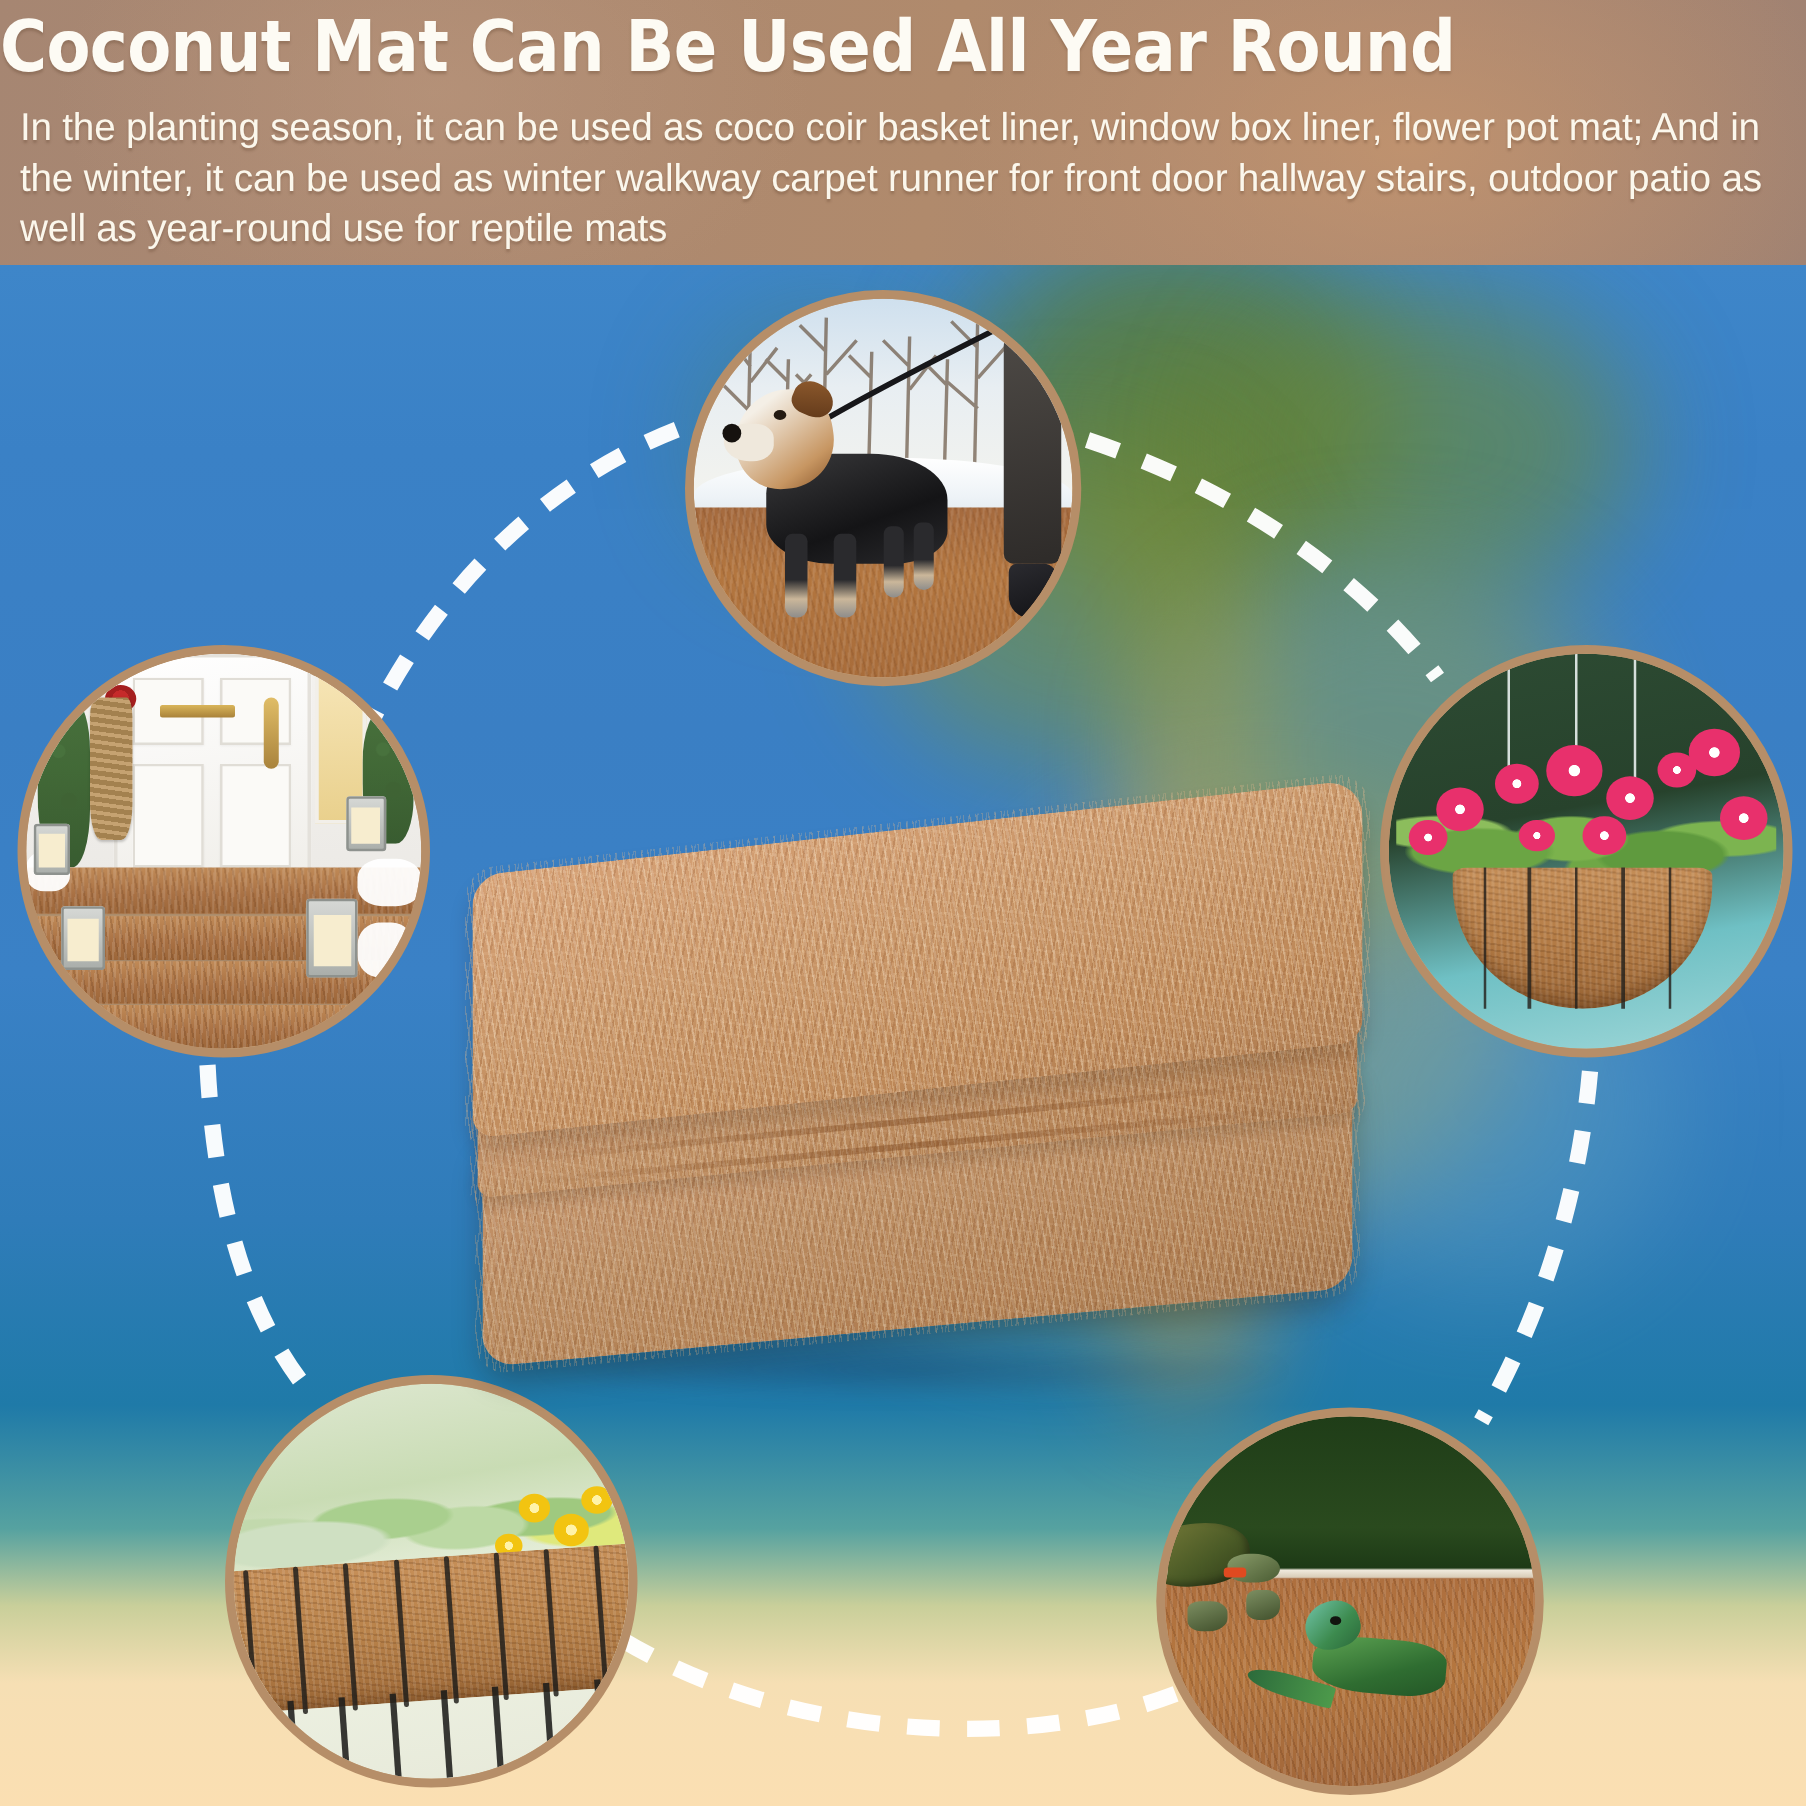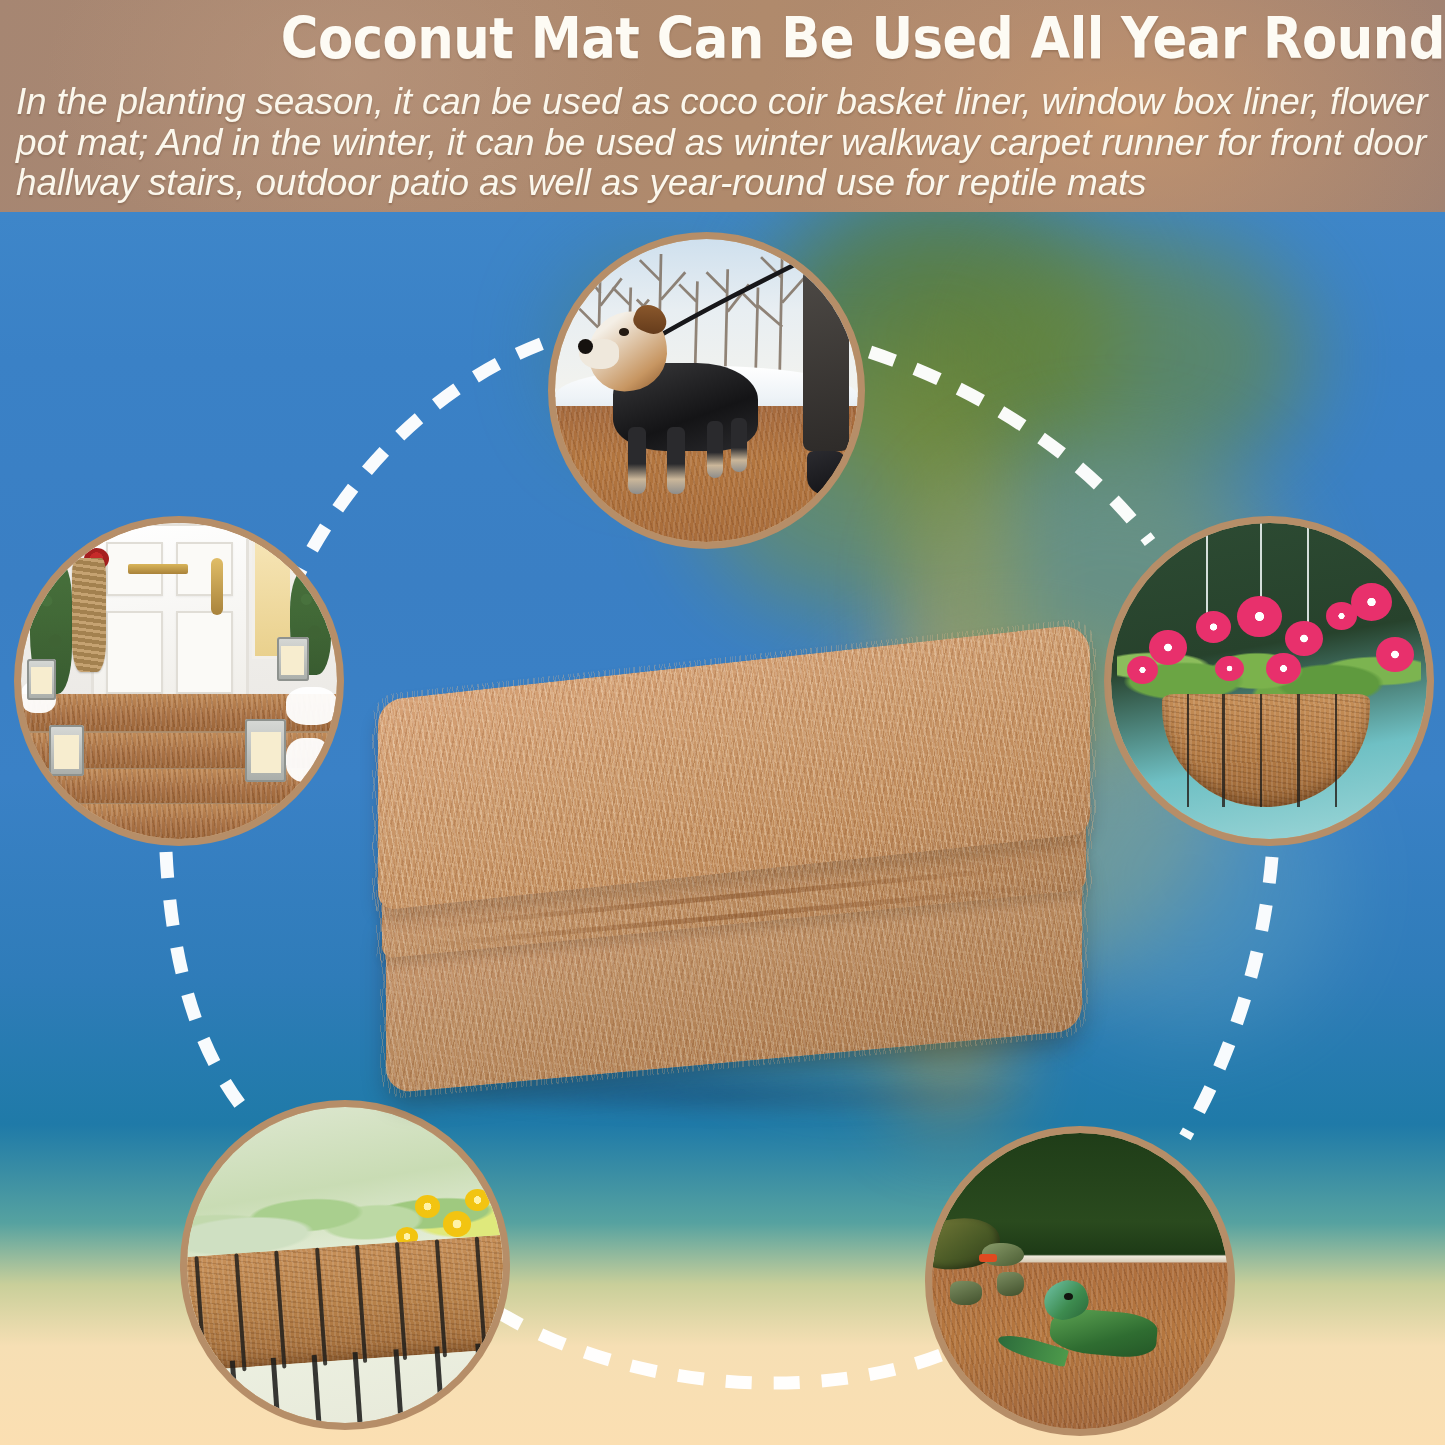--- a/index.html
+++ b/index.html
@@ -14,35 +14,34 @@
   .header{
     position:absolute;left:0;top:0;width:1445px;height:212px;
     background:
       radial-gradient(ellipse 520px 300px at 78% 55%, rgba(198,150,110,.75) 0%, rgba(168,131,106,0) 70%),
       radial-gradient(ellipse 420px 260px at 24% 35%, rgba(188,152,126,.55) 0%, rgba(168,131,106,0) 72%),
       linear-gradient(100deg,#a68672 0%,#ab8870 26%,#b08a6c 52%,#a98671 78%,#a08272 100%);
     overflow:hidden;
   }
   .header-title{
     position:absolute;left:0;right:0;top:2px;
-    text-align:right;
+    text-align:left;
     font-size:57px;line-height:72px;
     font-weight:700;
     color:#fdfbf4;
     letter-spacing:-0.5px;
     font-family:"DejaVu Sans", sans-serif;
     font-stretch:condensed;
     transform:scaleX(1.0);
     text-shadow:0 2px 2px rgba(90,60,40,.28);
     white-space:nowrap;
   }
   .header-sub{
     position:absolute;left:16px;right:14px;top:82px;
-    font-size:37px;line-height:40.5px;
-    font-style:italic;
+    font-size:31px;line-height:40.5px;
     color:#fbf7ec;
     font-family:"Liberation Sans", sans-serif;
     text-shadow:0 2px 2px rgba(90,60,40,.30);
     letter-spacing:-0.2px;
   }
 
   
   .scene{
     position:absolute;left:0;top:212px;width:1445px;height:1233px;overflow:hidden;
     background:

